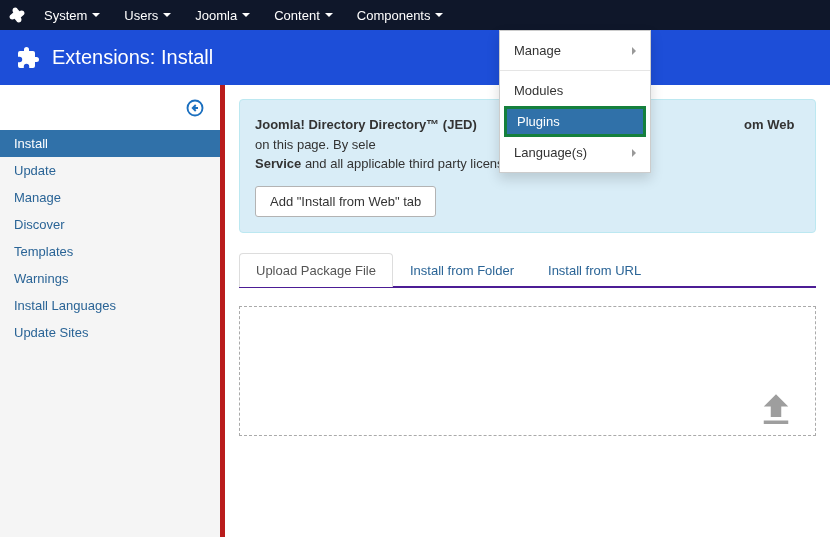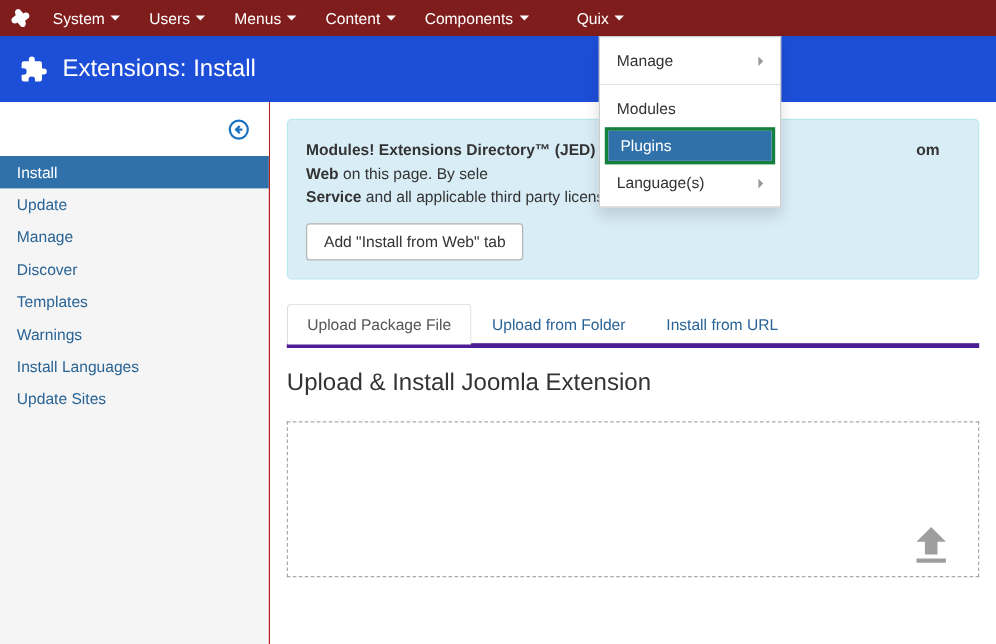--- a/index.html
+++ b/index.html
@@ -1,43 +1,43 @@
 <!DOCTYPE html>
 <html><head>
 <meta charset="utf-8">
 <style>
   * { margin: 0; padding: 0; box-sizing: border-box; }
   body { font-family: Arial, Helvetica, sans-serif; font-size: 13px; color: #333; width: 830px; height: 537px; overflow: hidden; background: #fff; }
 
-  .topbar { background: #7f1d1d; height: 30px; display: flex; align-items: center; padding: 0 8px; gap: 4px; position: relative; }
+  .topbar { background: #0f172a; height: 30px; display: flex; align-items: center; padding: 0 8px; gap: 4px; position: relative; }
   .joomla-logo { width: 18px; height: 18px; margin-right: 4px; display: flex; align-items: center; justify-content: center; }
   .joomla-logo svg { fill: #fff; }
   .menu-item { color: #fff; padding: 0 10px; height: 30px; display: flex; align-items: center; cursor: pointer; font-size: 13px; }
   .caret { width: 0; height: 0; border-left: 4px solid transparent; border-right: 4px solid transparent; border-top: 4px solid #fff; margin-left: 5px; }
 
   .header { background: #1d4ed8; height: 55px; display: flex; align-items: center; padding: 0 16px; color: #fff; }
   .header-icon { width: 24px; height: 24px; margin-right: 12px; }
   .header-title { font-size: 20px; font-weight: normal; }
 
   .content-area { display: flex; height: calc(537px - 85px); }
 
   .spacer-top { height: 45px; background: #fff; display: flex; align-items: center; justify-content: flex-end; padding-right: 16px; }
   .back-icon { color: #1a6fbf; width: 18px; height: 18px; }
 
-  .sidebar { width: 225px; background: #f5f5f5; border-right: 1px solid #b91c1c; }
+  .sidebar { width: 225px; background: #f5f5f5; border-right: 5px solid #b91c1c; }
   .sidebar-item { padding: 6px 14px; color: #2a6496; cursor: pointer; font-size: 13px; }
   .sidebar-item.active { background: #3071a9; color: #fff; }
 
   .main { flex: 1; padding: 14px; position: relative; }
 
   .alert-box { background: #d9edf7; border: 1px solid #bce8f1; border-radius: 4px; padding: 15px; margin-bottom: 20px; color: #333; line-height: 1.5; }
   .alert-box strong { color: #333; }
   .alert-btn { margin-top: 12px; background: #fff; border: 1px solid #b3b3b3; border-radius: 3px; padding: 7px 14px; font-size: 13px; cursor: pointer; color: #333; }
 
-  .tabs { display: flex; border-bottom: 4px solid #4c1d95; margin-bottom: 18px; }
+  .tabs { display: flex; border-bottom: 2px solid #4c1d95; margin-bottom: 18px; }
   .tab { padding: 9px 16px; color: #2a6496; cursor: pointer; font-size: 13px; border: 1px solid transparent; border-bottom: none; margin-bottom: -1px; }
   .tab.active { color: #555; background: #fff; border-color: #ddd #ddd #fff; border-radius: 4px 4px 0 0; }
 
   .upload-title { font-size: 20px; color: #333; margin-bottom: 20px; font-weight: normal; }
 
   .dropzone { border: 1px dashed #aaa; height: 130px; display: flex; align-items: flex-end; justify-content: flex-end; padding: 12px 18px 4px; }
   .upload-icon { width: 42px; height: 42px; fill: #9e9e9e; }
 
   .dropdown { position: absolute; top: 30px; left: 499px; width: 152px; background: #fff; border: 1px solid #ccc; box-shadow: 0 6px 12px rgba(0,0,0,0.15); z-index: 100; padding: 4px 0; }
   .dropdown-item { padding: 8px 14px; color: #333; cursor: pointer; font-size: 13px; display: flex; justify-content: space-between; align-items: center; }
@@ -57,36 +57,32 @@
   </div>
   <div class="menu-item">
       <span>System</span>
       <span class="caret"></span>
     </div>
   <div class="menu-item">
       <span>Users</span>
       <span class="caret"></span>
     </div>
   <div class="menu-item">
-      <span>Menus</span>
+      <span>Joomla</span>
       <span class="caret"></span>
     </div>
   <div class="menu-item">
       <span>Content</span>
       <span class="caret"></span>
     </div>
   <div class="menu-item">
       <span>Components</span>
       <span class="caret"></span>
     </div>
   <div style="width:12px"></div>
-  <div class="menu-item">
-      <span>Quix</span>
-      <span class="caret"></span>
-    </div>
 
   <div class="dropdown">
     <div class="dropdown-item">
       <span>Manage</span>
       <span class="submenu-arrow"></span>
     </div>
     <div class="dropdown-sep"></div>
     <div class="dropdown-item">
       <span>Modules</span>
     </div>
@@ -123,37 +119,36 @@
     <div class="sidebar-item"><span>Discover</span></div>
     <div class="sidebar-item"><span>Templates</span></div>
     <div class="sidebar-item"><span>Warnings</span></div>
     <div class="sidebar-item"><span>Install Languages</span></div>
     <div class="sidebar-item"><span>Update Sites</span></div>
   </div>
 
   <div class="main">
     <div class="alert-box">
       <div>
-        <strong>Modules! Extensions Directory™ (JED)</strong>
+        <strong>Joomla! Directory Directory™ (JED)</strong>
         <span style="visibility:hidden">xxxxxxxxxxxxxxxxxxxxxxxxxxxxxxxxxxxxxxxx</span>
         <strong>om Web</strong><span> on this page. By sele</span>
       </div>
       <div>
         <strong>Service</strong><span> and all applicable third party license terms.</span>
       </div>
       <button class="alert-btn">Add "Install from Web" tab</button>
     </div>
 
     <div class="tabs">
       <div class="tab active"><span>Upload Package File</span></div>
-      <div class="tab"><span>Upload from Folder</span></div>
+      <div class="tab"><span>Install from Folder</span></div>
       <div class="tab"><span>Install from URL</span></div>
     </div>
 
-    <h2 class="upload-title">Upload &amp; Install Joomla Extension</h2>
 
     <div class="dropzone">
       <svg class="upload-icon" viewBox="0 0 24 24">
           <path d="M9 16h6v-6h4l-7-7-7 7h4v6zm-4 2h14v2H5v-2z"></path>
         </svg>
     </div>
   </div>
 </div>
 
 </body></html>

